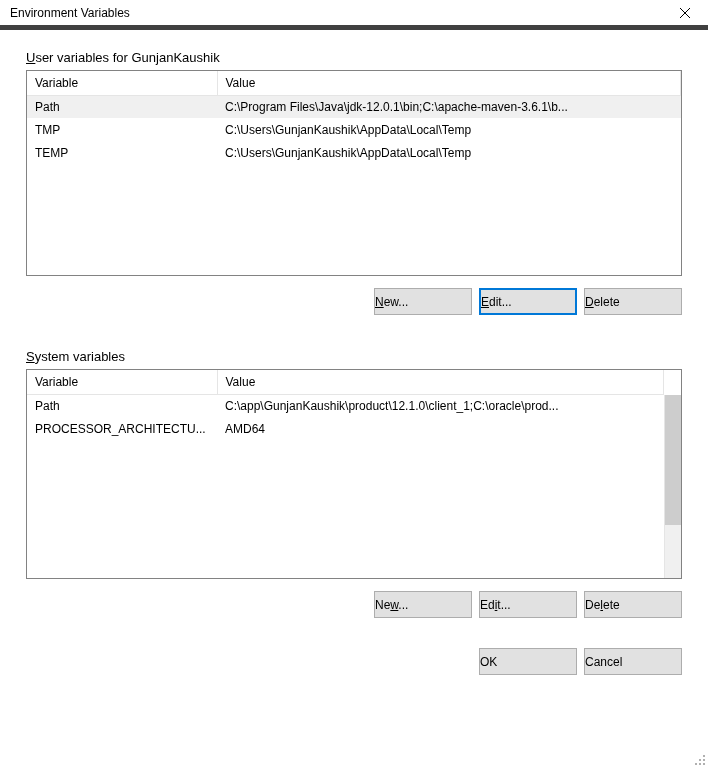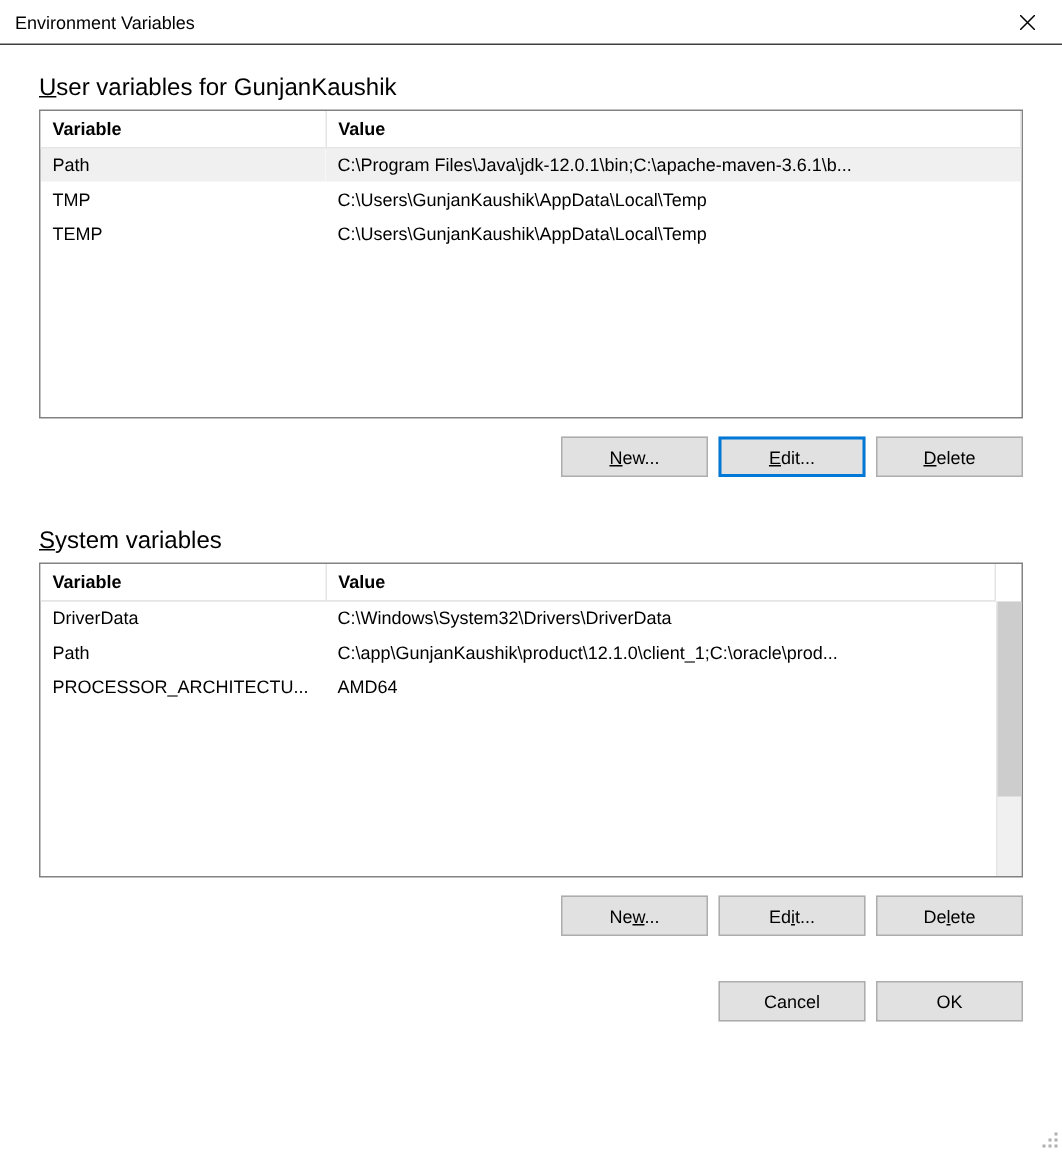--- a/index.html
+++ b/index.html
@@ -11,58 +11,58 @@
       height: 768px;
       overflow: hidden;
       color: #000000;
     }
     .titlebar {
       height: 30px;
       display: flex;
       align-items: center;
       justify-content: space-between;
       padding: 0 0 0 10px;
-      border-bottom: 1px solid #404040;
+      border-bottom: 5px solid #404040;
     }
     .titlebar-title { font-size: 12px; }
     .close-btn {
       width: 46px;
       height: 30px;
       display: flex;
       align-items: center;
       justify-content: center;
       cursor: pointer;
     }
     .close-btn svg { width: 10px; height: 10px; }
     .content {
       padding: 20px 26px 10px 26px;
     }
     .section-label {
-      font-size: 16px;
+      font-size: 13px;
       margin-bottom: 5px;
     }
     .section-label .underline { text-decoration: underline; }
     .table-container {
       border: 1px solid #828282;
       background: #ffffff;
       height: 206px;
       overflow: hidden;
       position: relative;
     }
     .table-container.sys {
       height: 210px;
     }
     .env-table {
       width: 100%;
       border-collapse: collapse;
       table-layout: fixed;
     }
     .env-table th {
       text-align: left;
-      font-weight: bold;
+      font-weight: normal;
       padding: 4px 8px;
       border-bottom: 1px solid #e5e5e5;
       border-right: 1px solid #e5e5e5;
       background: #ffffff;
       height: 24px;
     }
     .env-table td {
       padding: 4px 8px;
       white-space: nowrap;
       overflow: hidden;
@@ -107,21 +107,20 @@
     .btn {
       width: 98px;
       height: 27px;
       background: #e1e1e1;
       border: 1px solid #adadad;
       font-family: inherit;
       font-size: 12px;
       cursor: pointer;
       display: flex;
       align-items: center;
-      justify-content: center;
     }
     .btn.highlighted {
       border: 2px solid #0078d7;
     }
     .btn .underline { text-decoration: underline; }
     .grip-dots {
       position: absolute;
       right: 3px;
       bottom: 3px;
     }
@@ -191,24 +190,20 @@
   <div class="table-container sys">
     <table class="env-table" style="width: calc(100% - 17px);">
       <thead>
         <tr>
           <th class="col-var">Variable</th>
           <th class="col-val">Value</th>
         </tr>
       </thead>
       <tbody id="system-tbody">
           <tr>
-            <td>DriverData</td>
-            <td>C:\Windows\System32\Drivers\DriverData</td>
-          </tr>
-          <tr>
             <td>Path</td>
             <td>C:\app\GunjanKaushik\product\12.1.0\client_1;C:\oracle\prod...</td>
           </tr>
           <tr>
             <td>PROCESSOR_ARCHITECTU...</td>
             <td>AMD64</td>
           </tr>
         </tbody>
     </table>
     <div class="scrollbar">
@@ -221,22 +216,22 @@
       </button>
     <button class="btn">
         <span><span>Ed</span><span class="underline">i</span><span>t...</span></span>
       </button>
     <button class="btn">
         <span><span>De</span><span class="underline">l</span><span>ete</span></span>
       </button>
   </div>
 
   <div class="button-row final">
+    <button class="btn">OK</button>
     <button class="btn">Cancel</button>
-    <button class="btn">OK</button>
   </div>
 
 </div>
 
 <div class="grip-dots">
   <span style="right:0;bottom:0;"></span>
   <span style="right:4px;bottom:0;"></span>
   <span style="right:8px;bottom:0;"></span>
   <span style="right:0;bottom:4px;"></span>
   <span style="right:4px;bottom:4px;"></span>

